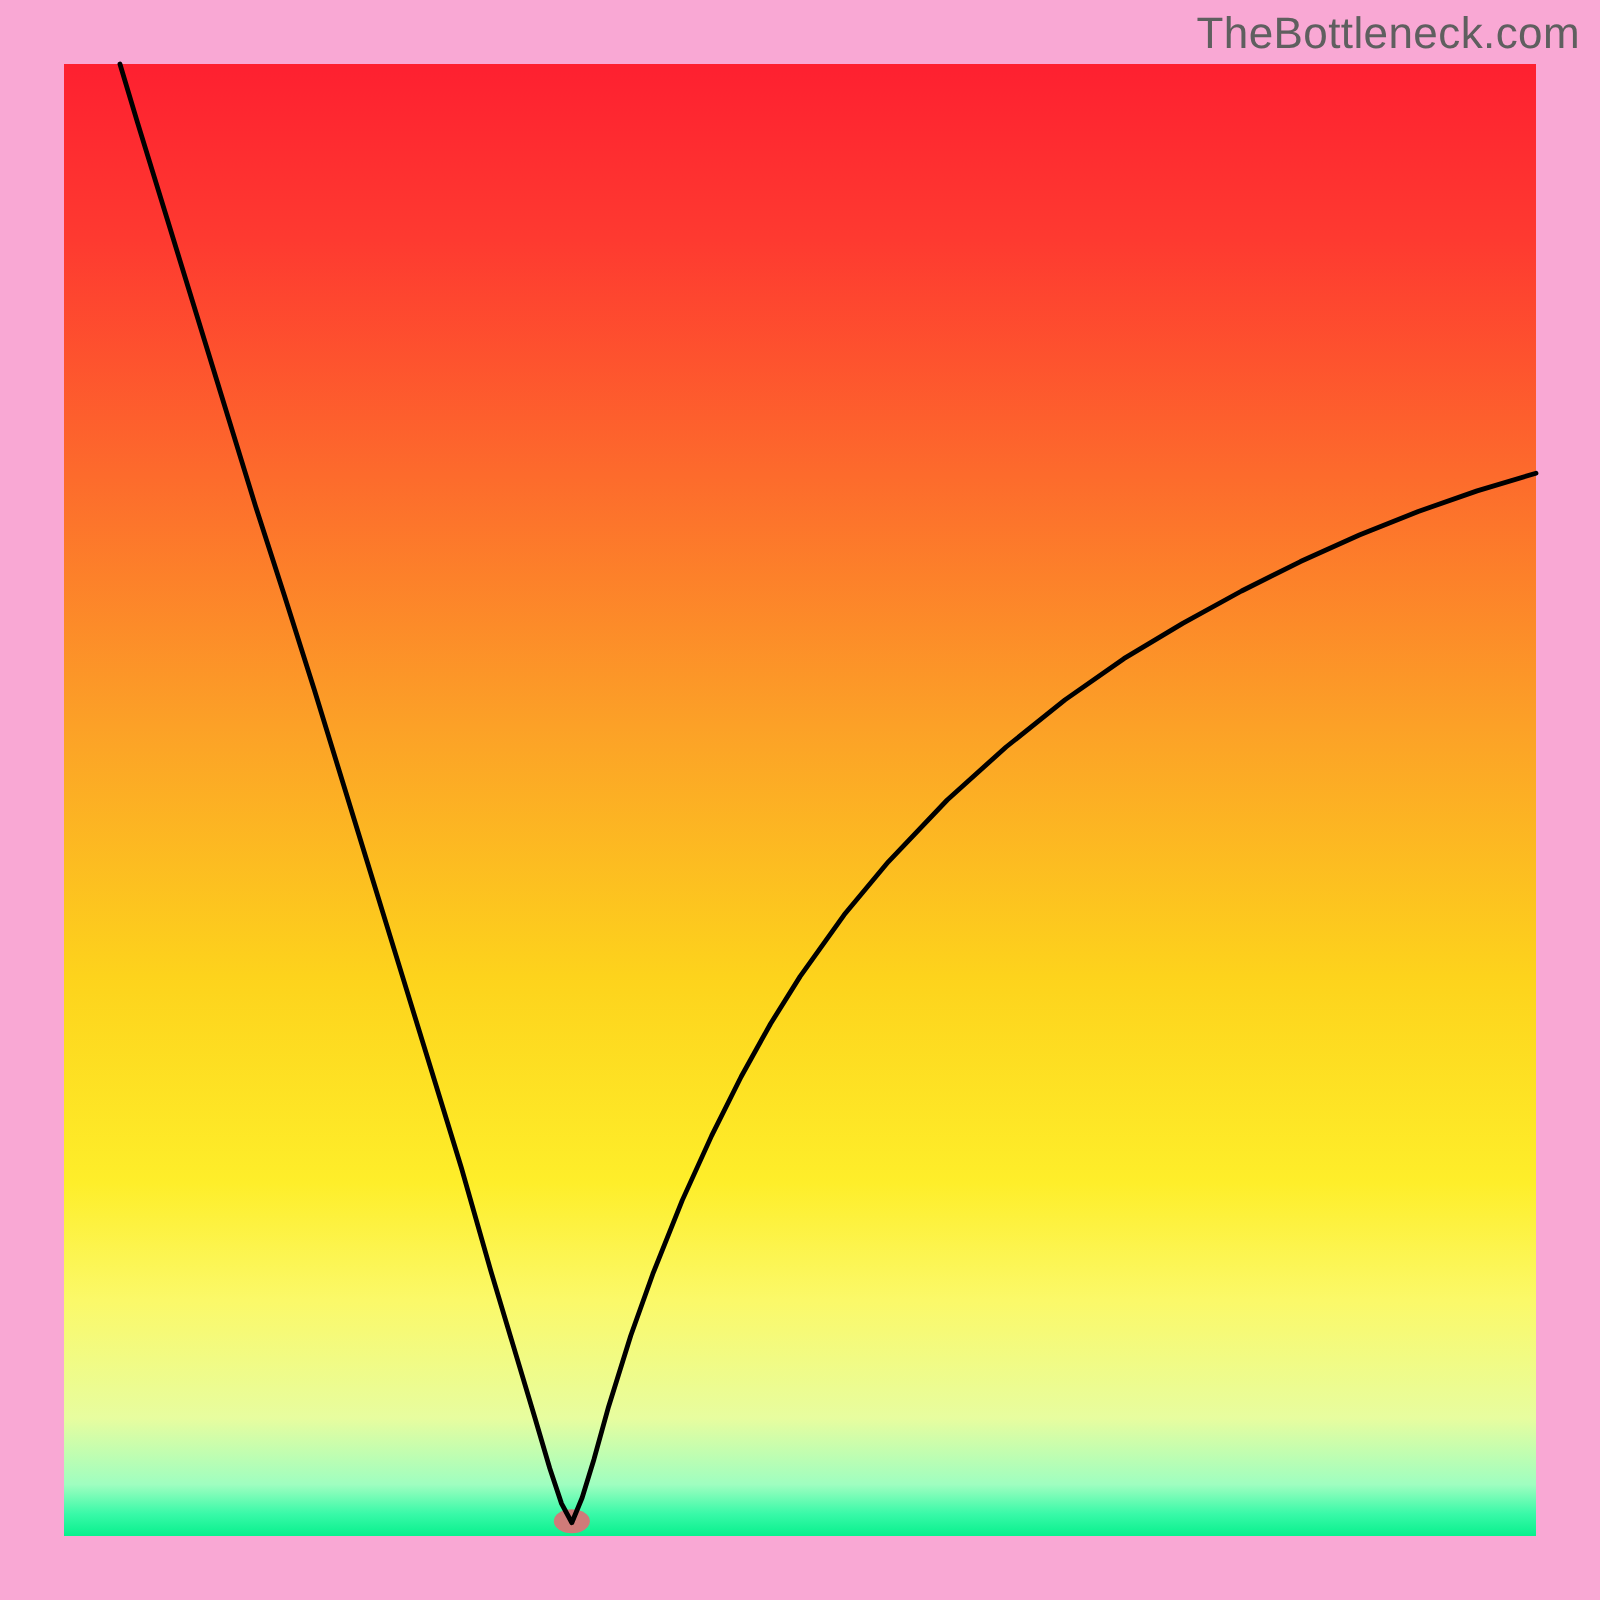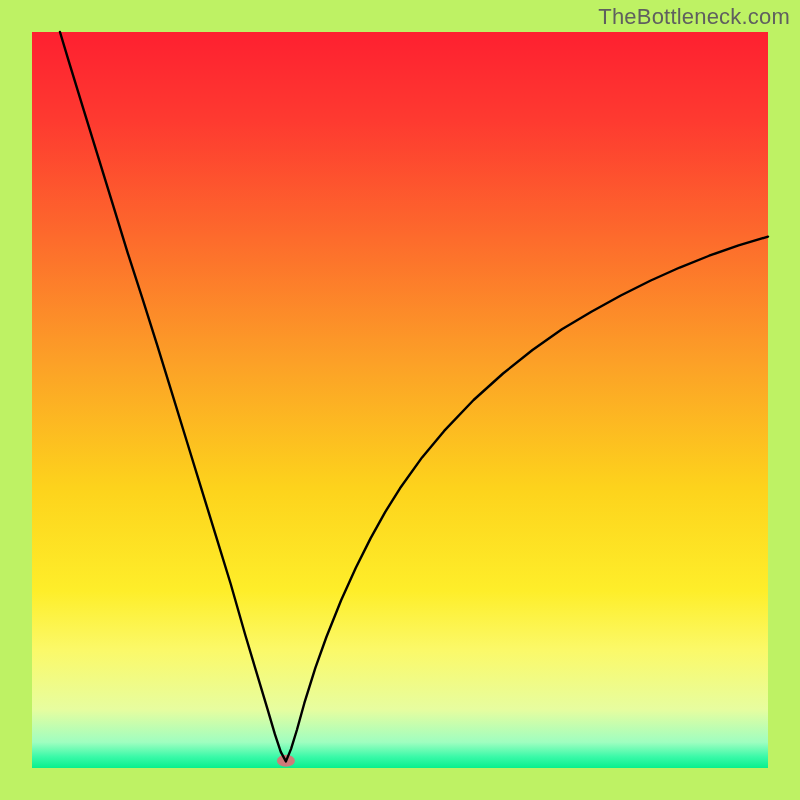--- a/index.html
+++ b/index.html
@@ -8,21 +8,21 @@
     width: 800px;
     height: 800px;
     overflow: hidden;
     background: #000;
     font-family: Arial, Helvetica, sans-serif;
   }
   .frame {
     position: relative;
     width: 800px;
     height: 800px;
-    background: #bef264;
+    background: #f9a8d4;
   }
   .watermark {
     position: absolute;
     top: 4px;
     right: 10px;
     color: #5f5f5f;
     font-size: 22px;
     font-weight: 500;
     letter-spacing: 0.2px;
     z-index: 20;

